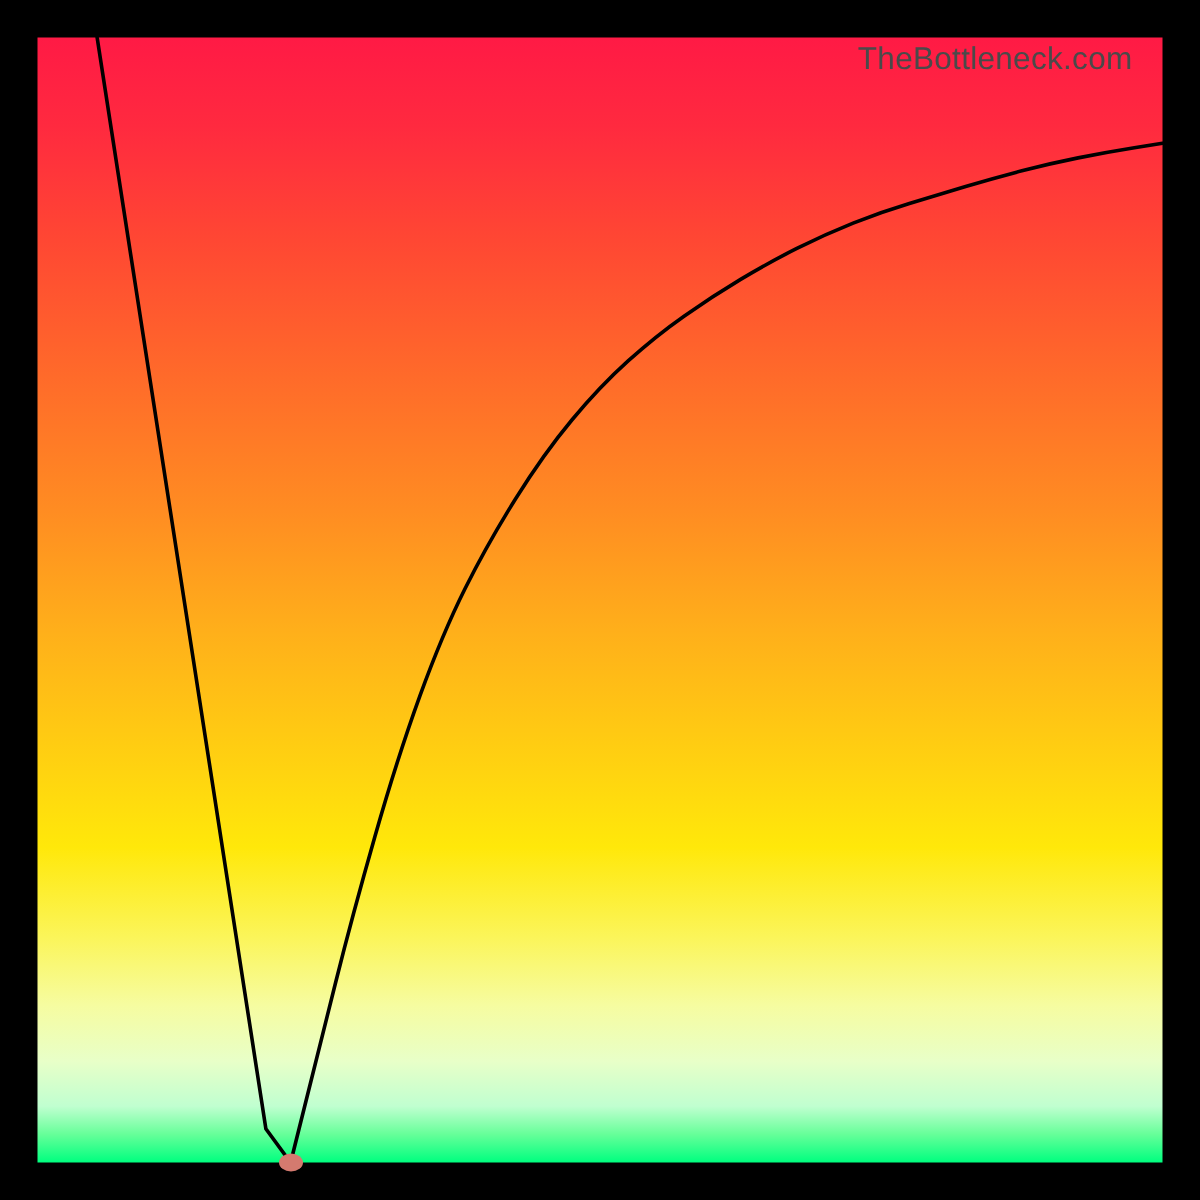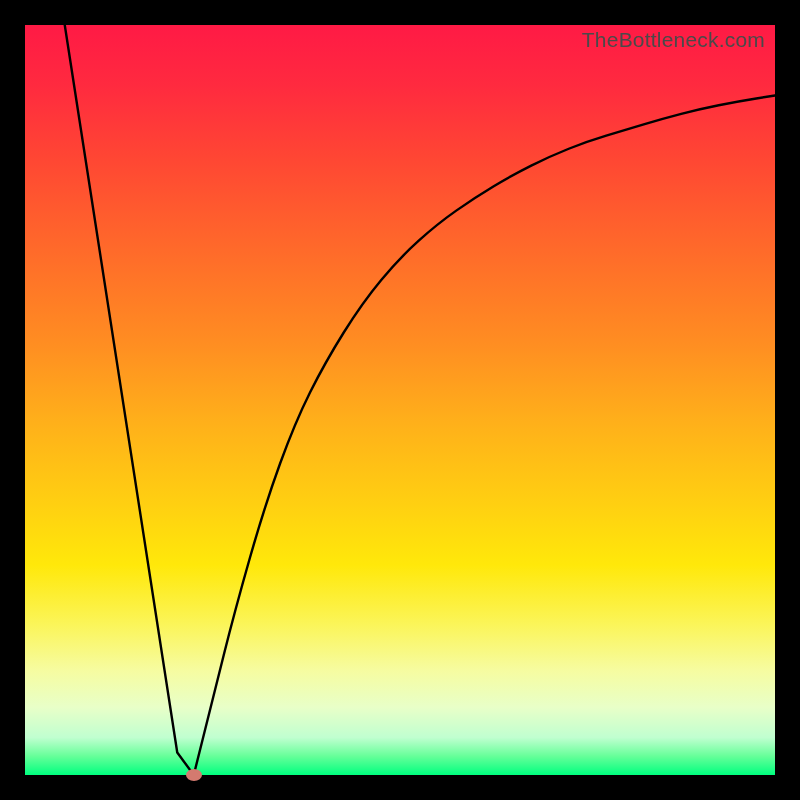--- a/index.html
+++ b/index.html
@@ -29,21 +29,21 @@
       #f6fca0 86%,
       #e8ffc8 91%,
       #c0ffd0 95%,
       #66ff99 97.5%,
       #00ff7f 100%
     );
   }
   .watermark {
     position: absolute;
     top: 3px;
-    right: 10px;
+    right: 20px;
     color: #4a4a4a;
     font-size: 21px;
     font-weight: 500;
     letter-spacing: 0.2px;
   }
   svg.curve {
     position: absolute;
     left: 0; top: 0;
     width: 750px;
     height: 750px;

